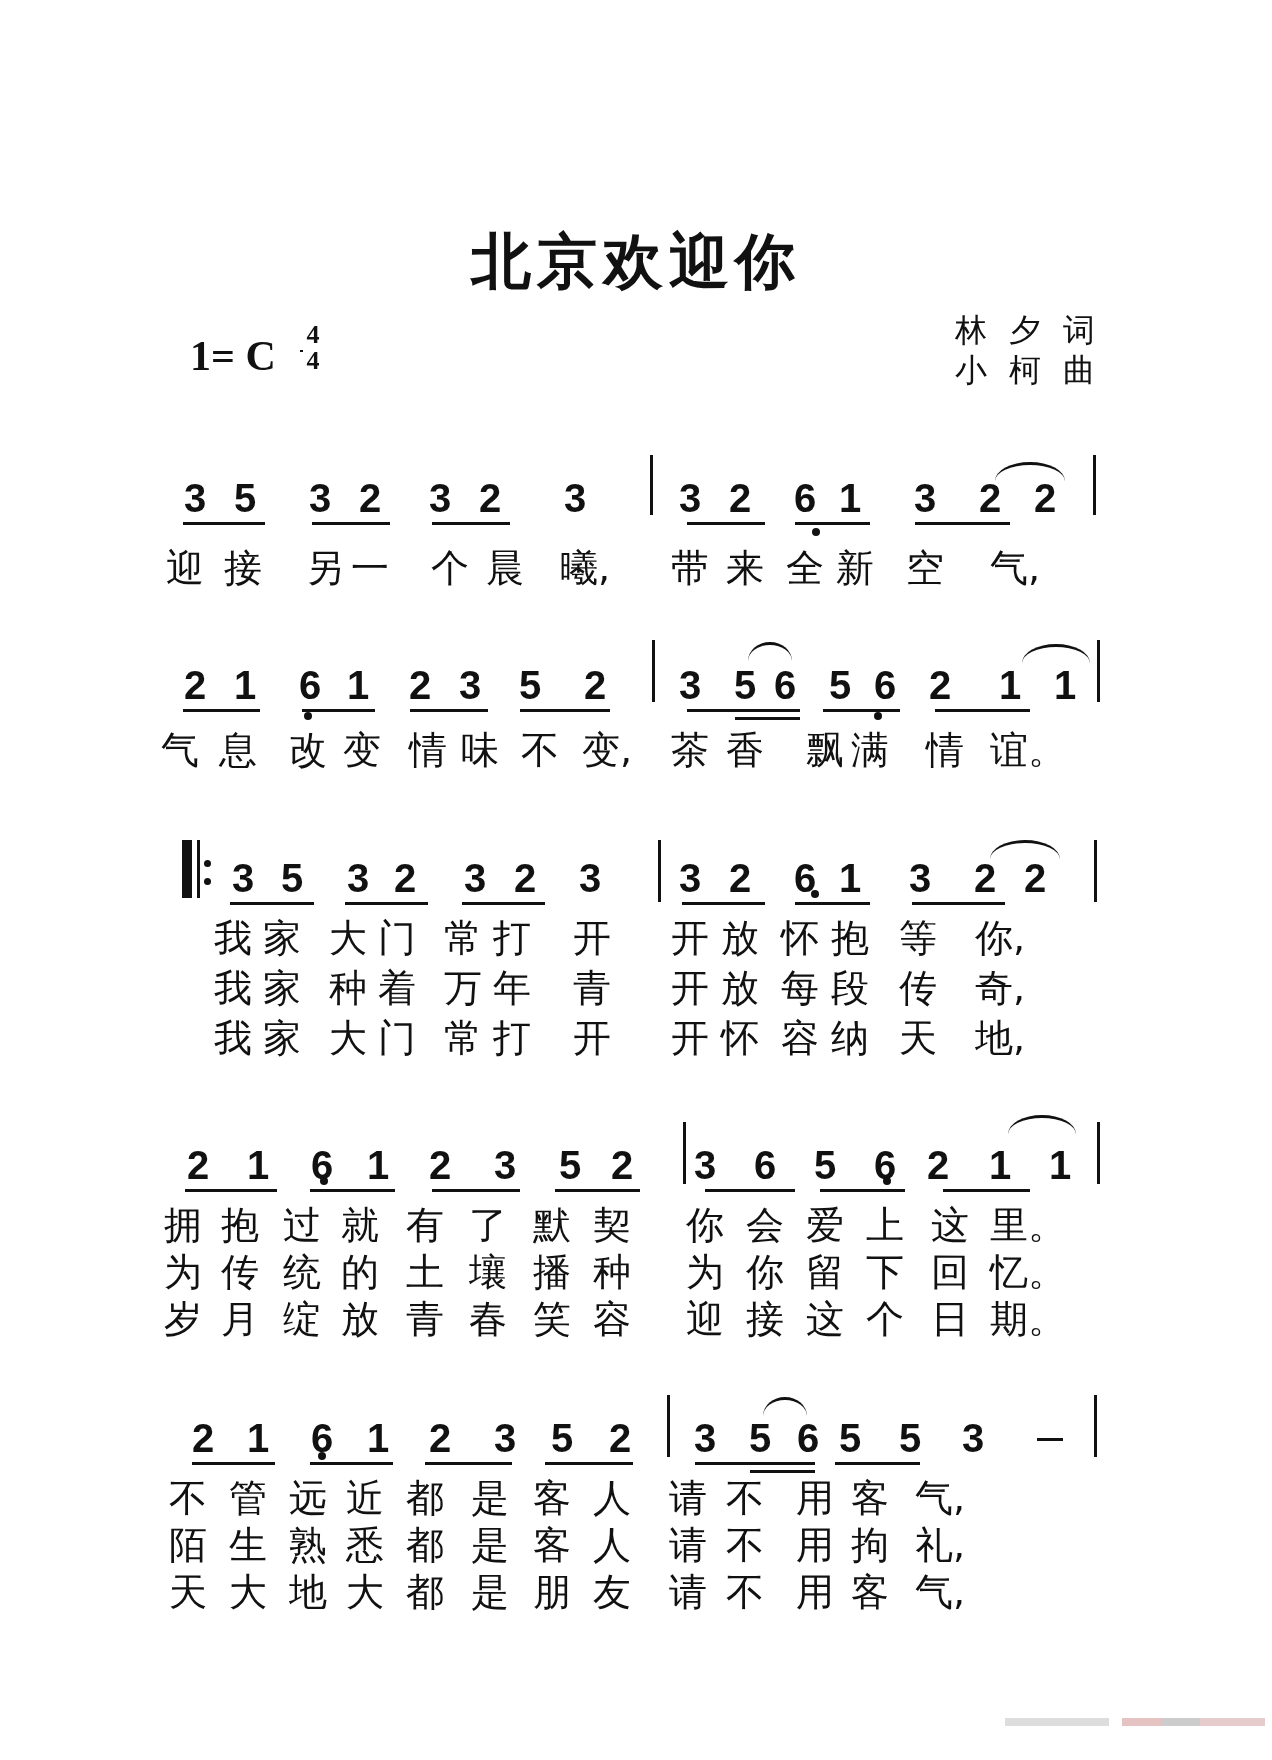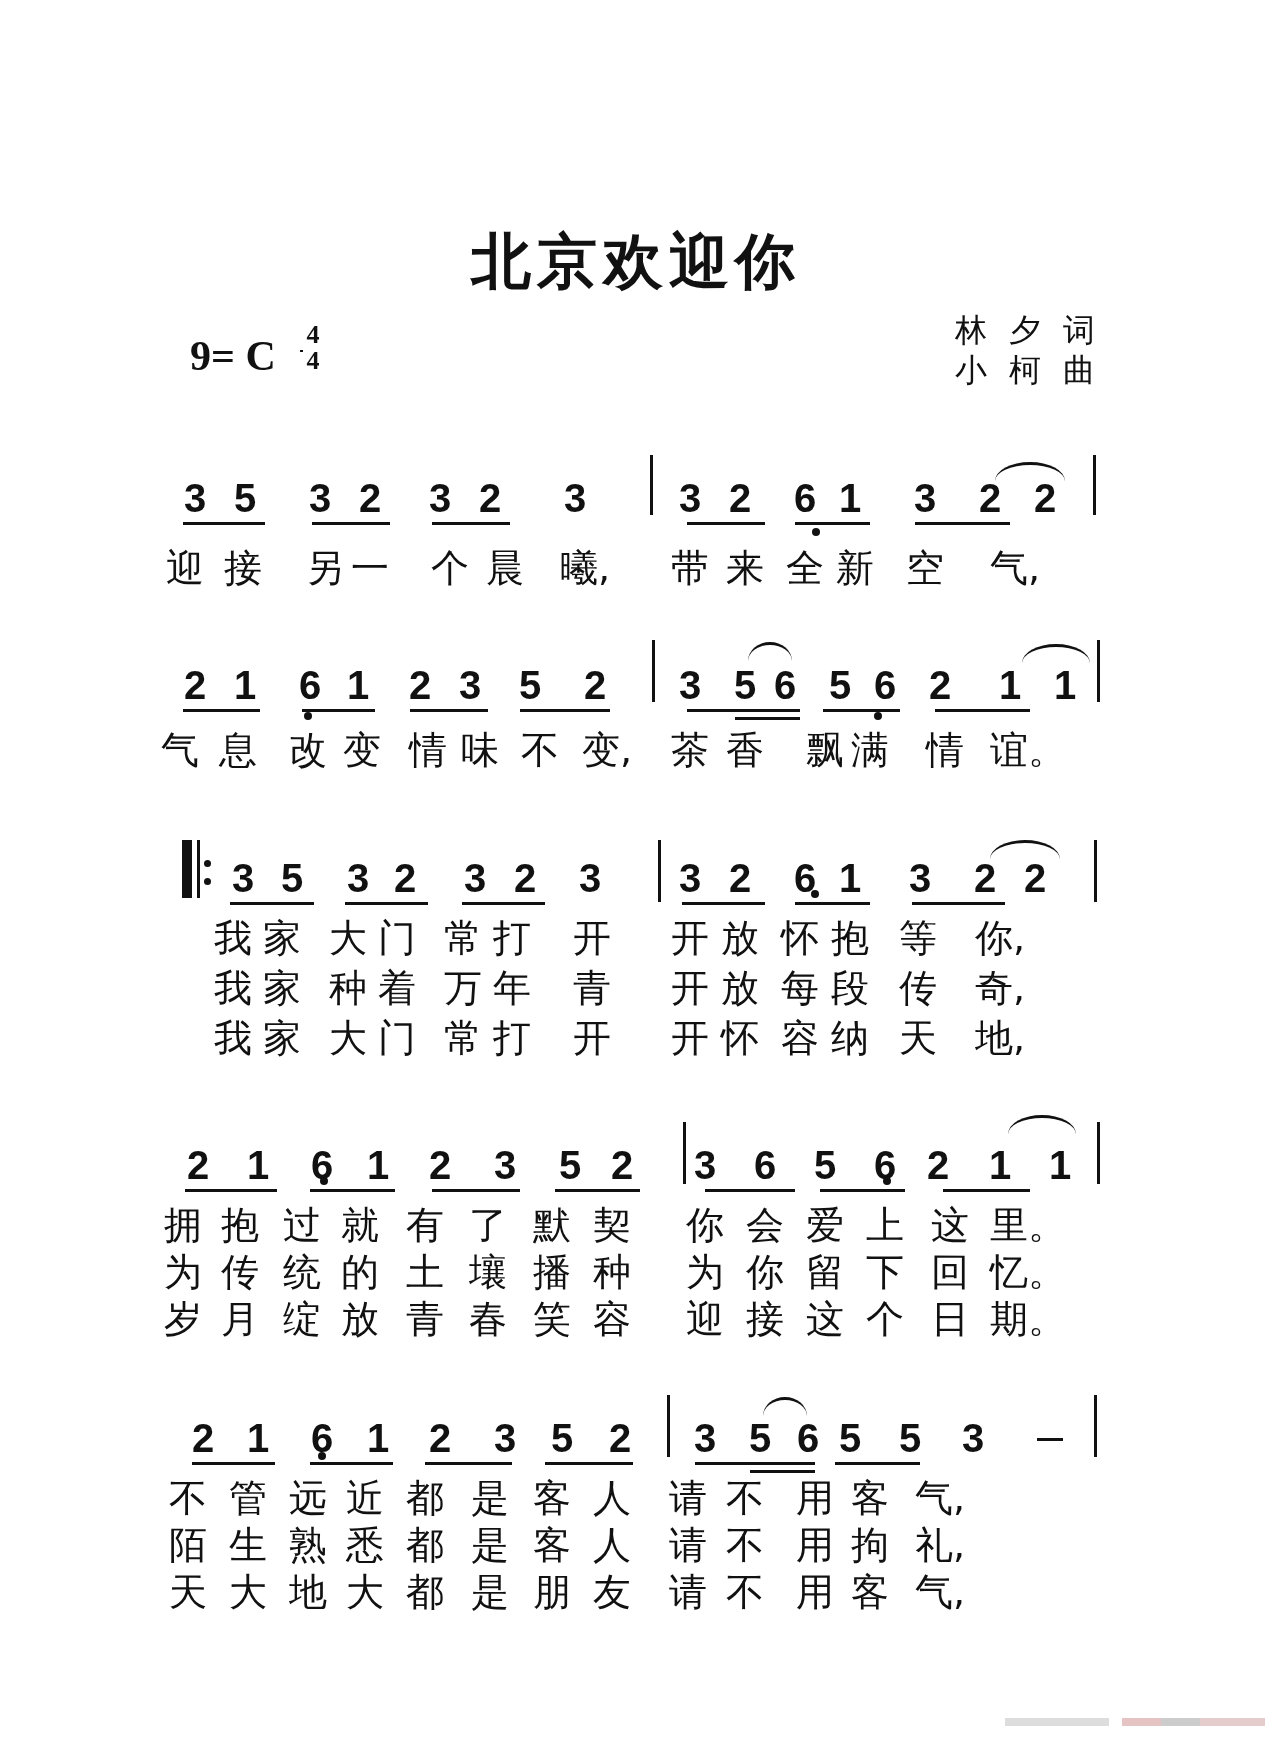--- a/index.html
+++ b/index.html
@@ -22,21 +22,21 @@
   .dash { position:absolute; height:3px; width:26px; background:#111; }
   .wm { position:absolute; left:1005px; top:1718px; width:260px; height:8px;
     background:linear-gradient(90deg,#bbb 0 40%, transparent 40% 45%, #c88 45% 60%, #999 60% 75%, #c99 75% 100%); opacity:.5; }
 </style>
 </head>
 <body>
 
 <div class="title">北京欢迎你</div>
 
 <div class="key">
-  <span>9= C</span>
+  <span>1= C</span>
   <span class="frac">
     <span>4</span>
     <span class="bar"></span>
     <span>4</span>
   </span>
 </div>
 
 <div class="credits">
   <div>
     <span>林</span><span>夕</span><span>词</span>

